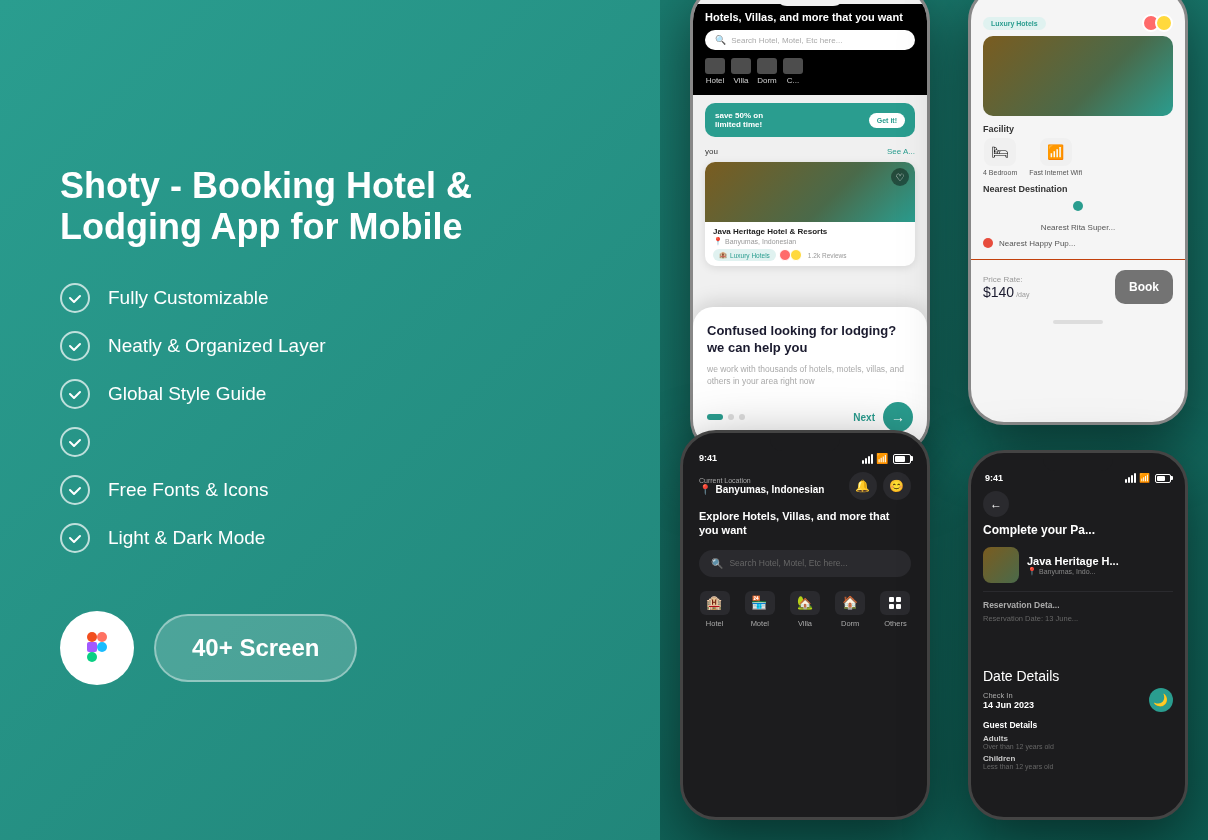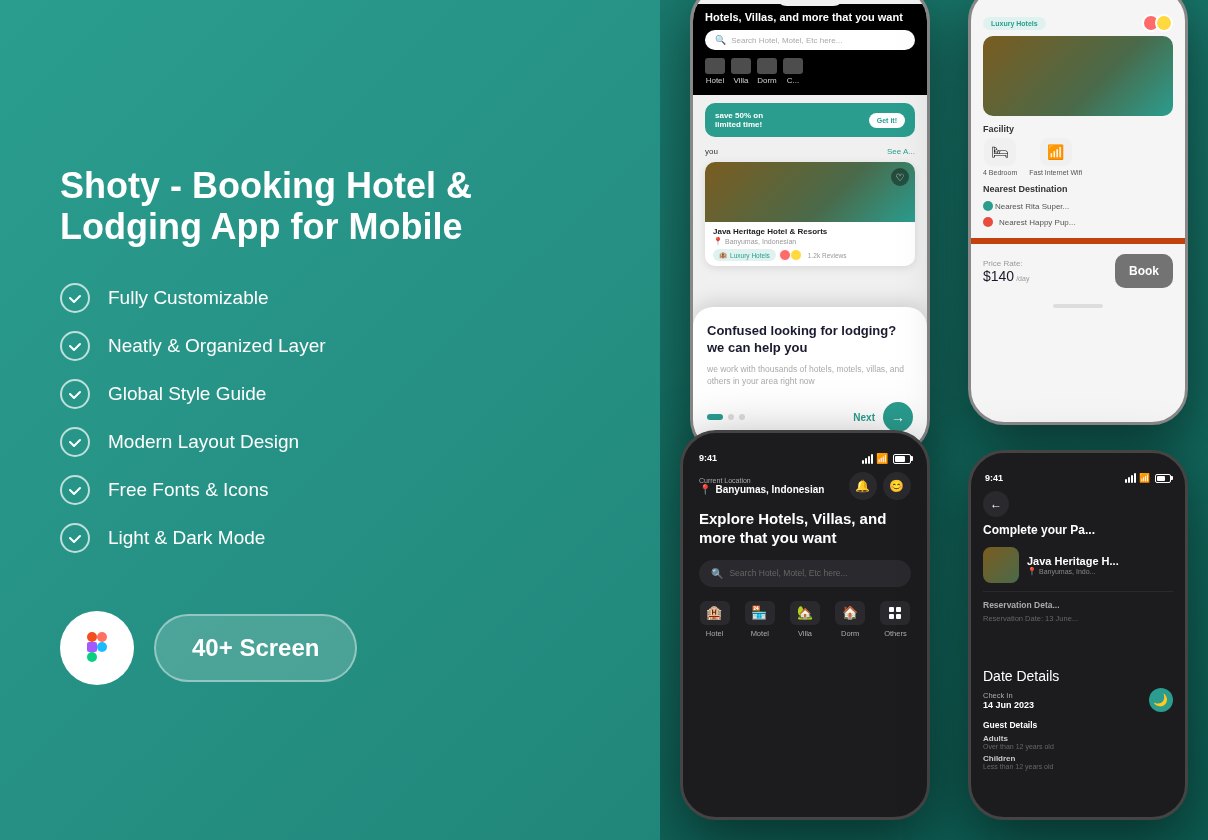--- a/index.html
+++ b/index.html
@@ -155,21 +155,20 @@
         </svg>
       </div>
       <span class="feature-label">Global Style Guide</span>
     </li>
     <li class="feature-item">
       <div class="check-icon">
         <svg viewBox="0 0 14 14" fill="none">
           <path d="M2 7l4 4 6-6" stroke="white" stroke-width="2" stroke-linecap="round" stroke-linejoin="round"></path>
         </svg>
       </div>
-      <span class="feature-label">Modern Layout Design</span>
     </li>
     <li class="feature-item">
       <div class="check-icon">
         <svg viewBox="0 0 14 14" fill="none">
           <path d="M2 7l4 4 6-6" stroke="white" stroke-width="2" stroke-linecap="round" stroke-linejoin="round"></path>
         </svg>
       </div>
       <span class="feature-label">Free Fonts &amp; Icons</span>
     </li>
     <li class="feature-item">
@@ -309,30 +308,30 @@
           <div style="width:32px;height:28px;background:#f0f0f0;border-radius:8px;display:flex;align-items:center;justify-content:center;font-size:14px;">🛏</div>
           <span style="font-size:7px;color:#555;">4 Bedroom</span>
         </div>
         <div style="display:flex;flex-direction:column;align-items:center;gap:3px;">
           <div style="width:32px;height:28px;background:#f0f0f0;border-radius:8px;display:flex;align-items:center;justify-content:center;font-size:14px;">📶</div>
           <span style="font-size:7px;color:#555;">Fast Internet Wifi</span>
         </div>
       </div>
 
       <div style="padding:8px 12px 4px;font-size:9px;font-weight:700;color:#333;">Nearest Destination</div>
-      <div style="display:flex;align-items:center;gap:2px;padding:3px 12px;">
+      <div style="display:flex;align-items:center;gap:12px;padding:3px 12px;flex-direction:column;">
         <div style="width:10px;height:10px;border-radius:50%;background:#2a9d8f;"></div>
         <span style="font-size:8px;color:#555;">Nearest Rita Super...</span>
       </div>
       <div style="display:flex;align-items:center;gap:6px;padding:3px 12px;">
         <div style="width:10px;height:10px;border-radius:50%;background:#e74c3c;"></div>
         <span style="font-size:8px;color:#555;">Nearest Happy Pup...</span>
       </div>
 
-      <div style="padding:10px 12px;border-top:6px solid #c2410c;display:flex;align-items:center;justify-content:space-between;margin-top:8px;">
+      <div style="padding:10px 12px;border-top:1px solid #c2410c;display:flex;align-items:center;justify-content:space-between;margin-top:8px;">
         <div>
           <div style="font-size:8px;color:#999;">Price Rate:</div>
           <div style="display:flex;align-items:baseline;gap:2px;">
             <span style="font-size:14px;font-weight:400;color:#1a1a2e;">$140</span>
             <span style="font-size:7px;color:#999;">/day</span>
           </div>
         </div>
         <div style="background:#737373;color:white;border-radius:10px;padding:10px 14px;font-size:12px;font-weight:700;">Book</div>
       </div>
 
@@ -368,21 +367,21 @@
             <span style="color:#2a9d8f;font-size:10px;">📍</span>
             <span>Banyumas, Indonesian</span>
           </div>
         </div>
         <div style="margin-left:auto;display:flex;gap:6px;">
           <div style="width:28px;height:28px;border-radius:50%;background:#2a2a2e;display:flex;align-items:center;justify-content:center;font-size:12px;">🔔</div>
           <div style="width:28px;height:28px;border-radius:50%;background:#2a2a2e;display:flex;align-items:center;justify-content:center;font-size:12px;">😊</div>
         </div>
       </div>
 
-      <div style="padding:6px 16px;font-size:15px;font-weight:800;color:white;line-height:1.25;">Explore Hotels, Villas, and more that you want</div>
+      <div style="padding:6px 16px;font-size:11px;font-weight:800;color:white;line-height:1.25;">Explore Hotels, Villas, and more that you want</div>
 
       <div style="margin:6px 16px;background:#2a2a2e;border-radius:20px;padding:8px 12px;display:flex;align-items:center;gap:6px;font-size:8.5px;color:#666;">
         <span style="font-size:10px;">🔍</span>
         <span>Search Hotel, Motel, Etc here...</span>
       </div>
 
       <div style="display:flex;padding:8px 10px;gap:2px;">
         <div style="flex:1;display:flex;flex-direction:column;align-items:center;gap:4px;font-size:7.5px;color:#aaa;">
           <div style="width:30px;height:24px;background:#2a2a2e;border-radius:6px;display:flex;align-items:center;justify-content:center;font-size:13px;">🏨</div>
           <span>Hotel</span>

